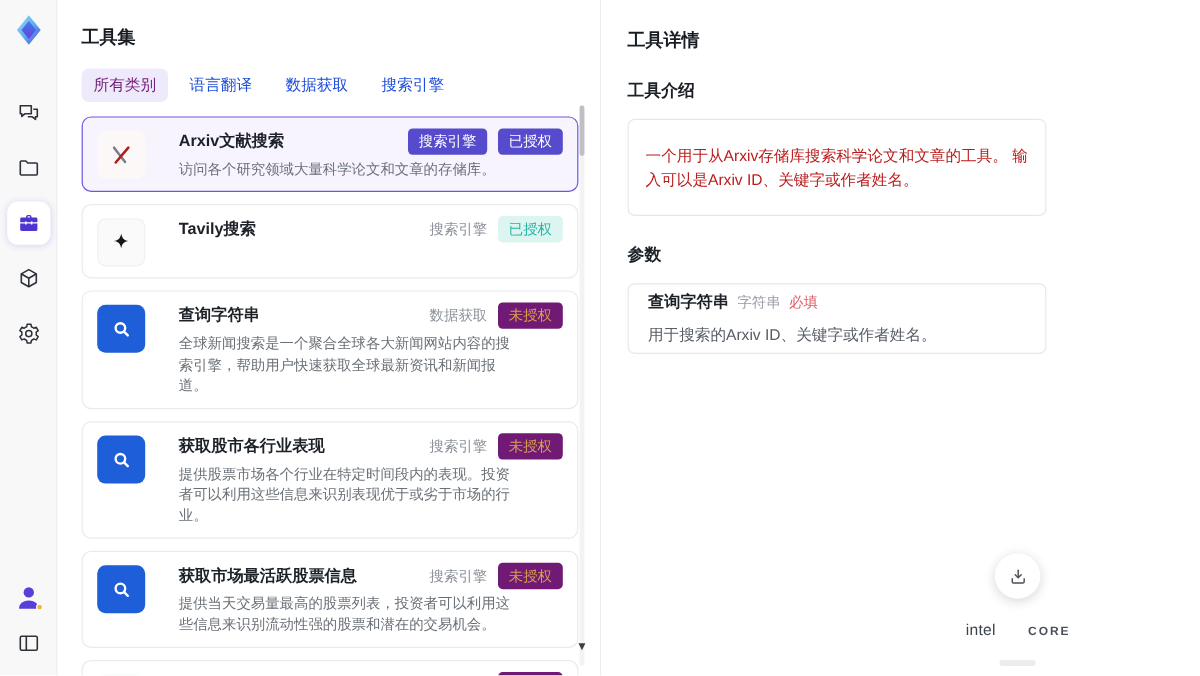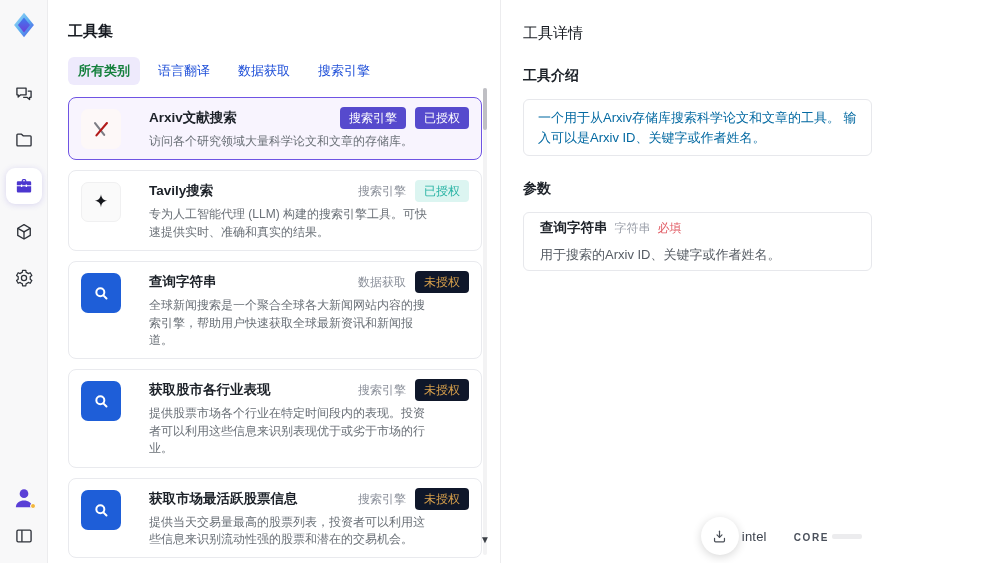--- a/index.html
+++ b/index.html
@@ -32,21 +32,21 @@
     width:453px; flex:0 0 453px; border-right:1px solid #ececee;
     padding:22px 18px 0 20px; position:relative; overflow:hidden; background:#fff;
   }
   .panel-title { font-size:15px; font-weight:bold; color:#171b22; }
   .tabs { margin-top:16px; display:flex; gap:8px; align-items:center; }
   .tab {
     border:none; background:transparent; font-size:13px; color:#1d4ed8;
     padding:5px 10px; border-radius:6px; cursor:pointer; white-space:nowrap;
     font-family:inherit;
   }
-  .tab.active { background:#eeeafc; color:#15803d; font-weight:bold; }
+  .tab.active { background:#eeeafc; color:#701a75; font-weight:normal; }
 
   .tool-list { margin-top:12px; display:flex; flex-direction:column; gap:10px; }
   .tool-card {
     display:flex; gap:28px; padding:9px 12px; border:1px solid #e9eaee; border-radius:8px;
     background:#fff; cursor:pointer; width:414px;
   }
   .tool-card.selected { border:1.5px solid #6f54e3; background:#f8f4fe; }
   .tool-icon {
     flex:0 0 40px; width:40px; height:40px; border-radius:7px;
     display:flex; align-items:center; justify-content:center; align-self:flex-start; margin-top:2px;
@@ -56,45 +56,45 @@
   .tool-icon--search { background:#1e5ed8; }
   .tool-icon--news   { background:#f4f5f6; }
   .tool-main { flex:1; min-width:0; }
   .tool-head { display:flex; justify-content:space-between; align-items:flex-start; gap:8px; }
   .tool-title { font-size:13.5px; font-weight:bold; color:#1c2128; padding-top:2px; white-space:nowrap; }
   .tool-badges { display:flex; gap:9px; align-items:flex-start; flex:0 0 auto; }
   .badge { font-size:12px; line-height:1; white-space:nowrap; border-radius:4px; }
   .badge--solid { background:#564acd; color:#fff; padding:5px 9px; }
   .badge--plain { background:none; color:#8b909a; padding:5px 0; }
   .badge--teal  { background:#dcf5f1; color:#28b3a4; padding:5px 9px; }
-  .badge--amber { background:#0f172a; color:#d7a04b; padding:5px 9px; }
+  .badge--amber { background:#701a75; color:#d7a04b; padding:5px 9px; }
   .tool-desc { margin-top:4px; font-size:12px; line-height:1.45; color:#6a7077; padding-right:34px; }
 
   
   .scrollbar { position:absolute; right:13px; top:88px; bottom:8px; width:4px; border-radius:2px; background:#f3f3f4; }
   .scroll-thumb { width:4px; height:42px; border-radius:2px; background:#bfbfc4; }
   .scroll-down { position:absolute; right:10px; bottom:18px; font-size:10px; color:#3a3f46; line-height:1; cursor:pointer; }
 
   
   .details-panel { flex:1; padding:24px 20px 0 22px; position:relative; background:#fff; }
-  .details-title { font-size:15px; font-weight:normal; color:#171b22; }
+  .details-title { font-size:15px; font-weight:bold; color:#171b22; }
   .section-heading { margin-top:24px; font-size:14px; font-weight:bold; color:#1c2128; }
   .intro-box {
-    margin-top:14px; border:1px solid #e7e8ec; border-radius:6px; padding:8px 14px;
-    font-size:13px; color:#0369a1; line-height:1.5;
+    margin-top:14px; border:1px solid #e7e8ec; border-radius:6px; padding:20px 14px;
+    font-size:13px; color:#b91c1c; line-height:1.5;
   }
   .param-card { margin-top:14px; border:1px solid #e7e8ec; border-radius:6px; padding:6px 16px; }
   .param-head { display:flex; align-items:baseline; gap:7px; }
   .param-name { font-size:13.5px; font-weight:bold; color:#1c2128; }
   .param-type { font-size:12px; color:#969ba5; }
   .param-required { font-size:12px; color:#e15b64; }
   .param-desc { margin-top:9px; font-size:13px; color:#565c64; }
 
   
-  .corner { position:absolute; right:30px; bottom:8px; display:flex; flex-direction:row; align-items:center; gap:3px; }
+  .corner { position:absolute; right:0; bottom:8px; display:flex; flex-direction:column; align-items:center; gap:18px; }
   .download-btn {
     width:38px; height:38px; border-radius:50%; border:none; background:#fff;
     box-shadow:0 2px 10px rgba(0,0,0,.16); display:flex; align-items:center; justify-content:center; cursor:pointer;
   }
   .intel-brand { display:flex; align-items:baseline; gap:3px; color:#3c424d; }
   .intel-word { font-size:13px; letter-spacing:.2px; }
   .core-word { font-size:10px; letter-spacing:1.6px; font-weight:bold; color:#4a505b;padding-left:24px; }
   .intel-sub { width:30px; height:5px; border-radius:2px; background:#ececee; }
 </style>
 </head>
@@ -206,21 +206,20 @@
             </svg>
           </span>
     <div class="tool-main">
       <div class="tool-head">
         <span class="tool-title">Tavily搜索</span>
         <span class="tool-badges">
           <span class="badge badge-category badge--plain">搜索引擎</span>
           <span class="badge badge-status badge--teal">已授权</span>
         </span>
       </div>
-      <div class="tool-desc">专为人工智能代理 (LLM) 构建的搜索引擎工具。可快速提供实时、准确和真实的结果。</div>
     </div>
   </div>
         <div class="tool-card">
     <span class="tool-icon tool-icon--search">
             <svg width="20" height="20" viewBox="0 0 24 24" fill="none">
               <circle cx="11.2" cy="11.2" r="4.8" stroke="#fff" stroke-width="2.4"></circle>
               <path d="M14.8 14.8L18.6 18.6" stroke="#fff" stroke-width="2.4" stroke-linecap="round"></path>
             </svg>
           </span>
     <div class="tool-main">

